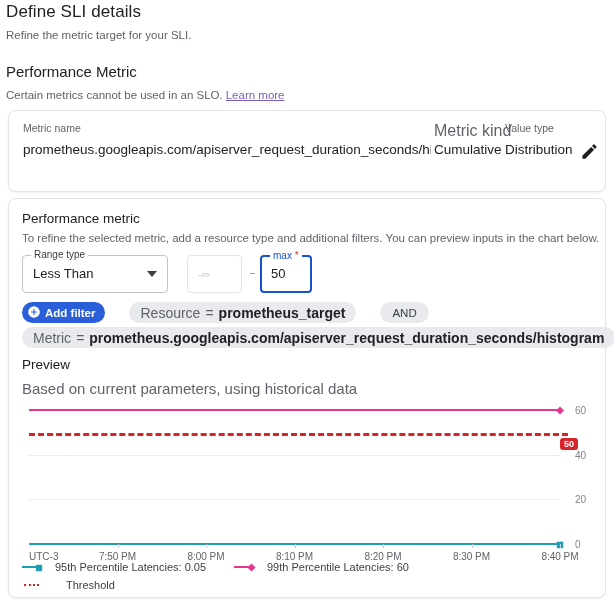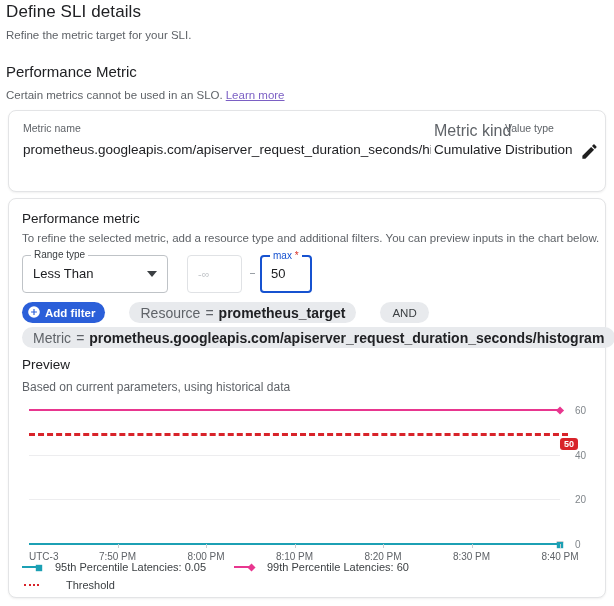--- a/index.html
+++ b/index.html
@@ -147,21 +147,21 @@
     color: #fff; display: flex; align-items: center;
     padding: 0 10px 0 5px; gap: 4px;
     font-size: 11.5px; font-weight: 700; cursor: pointer; border: none;
   }
   .chip-add svg { width: 14px; height: 14px; fill:#fff; }
 
   .chip-and { background: #e8eaed; color:#3c4043; padding: 0 12px; font-size: 11.5px; }
 
   
   .prev-title { position: absolute; left: 13px; top: 158px; font-size: 13.5px; color: #202124; }
-  .prev-desc  { position: absolute; left: 13px; top: 181px; font-size: 12px; color: #5f6368; }
+  .prev-desc  { position: absolute; left: 13px; top: 181px; font-size: 15px; color: #5f6368; }
 
   
   .chart {
     position: absolute; left: 13px; top: 198px;
     width: 572px; height: 160px;
   }
   .plot {
     position: absolute; left: 7px; top: 0px;
     width: 531px; height: 147px;
   }

